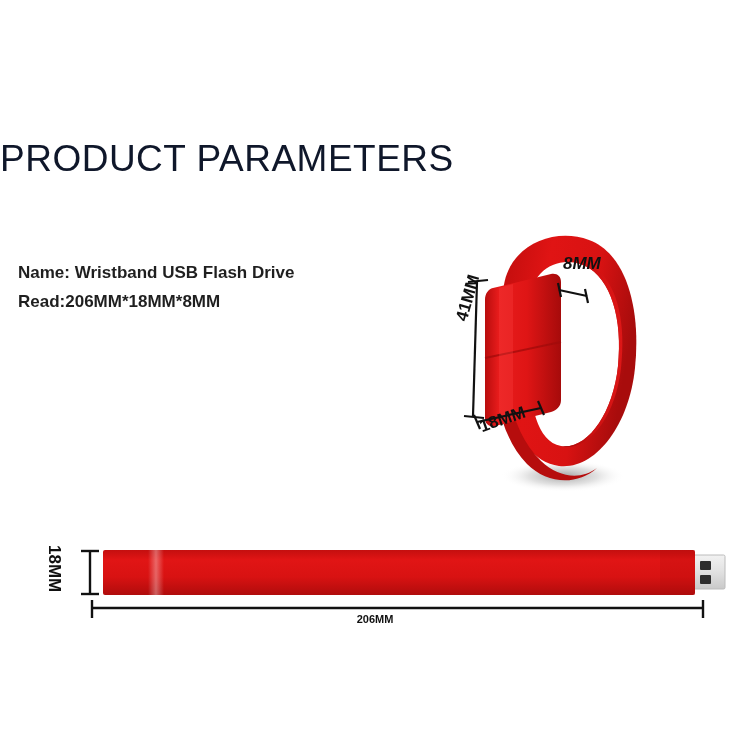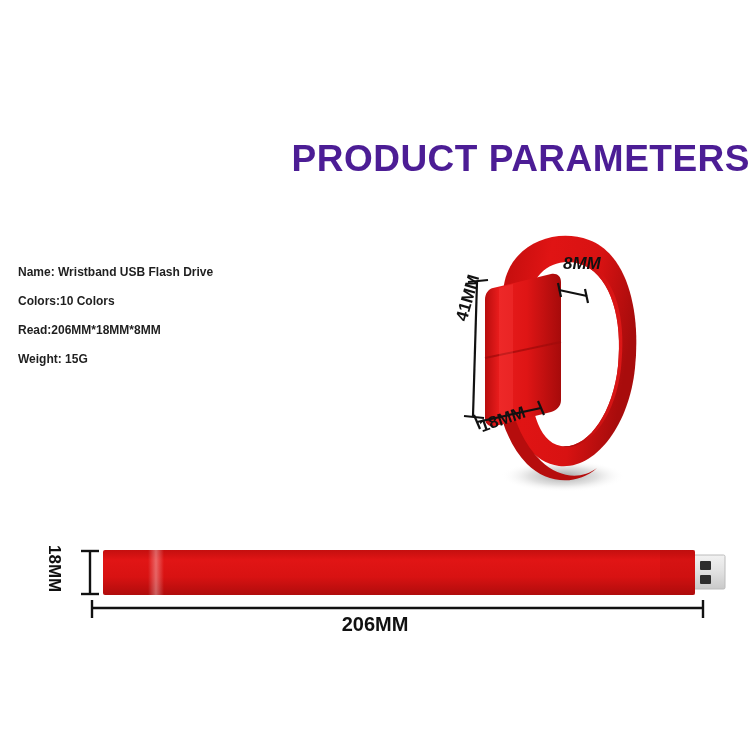--- a/index.html
+++ b/index.html
@@ -15,37 +15,37 @@
     font-family: "Liberation Sans", sans-serif;
     -webkit-font-smoothing: antialiased;
   }
 
   
   #page-title {
     position: absolute;
     left: 0;
     top: 138px;
     width: 750px;
-    text-align: right;
+    text-align: left;
     font-size: 37px;
-    font-weight: bold;
+    font-weight: normal;
     letter-spacing: 0.5px;
-    color: #4c1d95;
+    color: #0f172a;
     white-space: nowrap;
   }
 
   
   #spec-list {
     position: absolute;
     left: 18px;
     top: 258px;
     width: 420px;
   }
   .spec-line {
-    font-size: 12px;
+    font-size: 17px;
     font-weight: bold;
     color: #1f1f1f;
     line-height: 29px;
     white-space: pre;
   }
 
   
   #loop-figure {
     position: absolute;
     left: 455px;
@@ -96,35 +96,33 @@
     white-space: nowrap;
     transform: rotate(90deg);
     transform-origin: left top;
   }
   #label-206mm {
     position: absolute;
     left: 0;
     top: 613px;
     width: 750px;
     text-align: center;
-    font-size: 20px;
+    font-size: 11px;
     font-weight: bold;
     color: #111111;
   }
 </style>
 </head>
 <body>
 
 <div id="page-title">PRODUCT PARAMETERS</div>
 
 <div id="spec-list">
   <div class="spec-line">Name: Wristband USB Flash Drive</div>
-  <div class="spec-line">Colors:10 Colors</div>
   <div class="spec-line">Read:206MM*18MM*8MM</div>
-  <div class="spec-line">Weight: 15G</div>
 </div>
 
 <div id="loop-figure">
   <svg width="200" height="290" viewBox="0 0 200 290">
     <defs>
       <linearGradient id="bandOuter" x1="0" y1="0" x2="1" y2="0.3">
         <stop offset="0%" stop-color="#c00d0d"></stop>
         <stop offset="35%" stop-color="#e01414"></stop>
         <stop offset="70%" stop-color="#d81212"></stop>
         <stop offset="100%" stop-color="#a80c0c"></stop>

